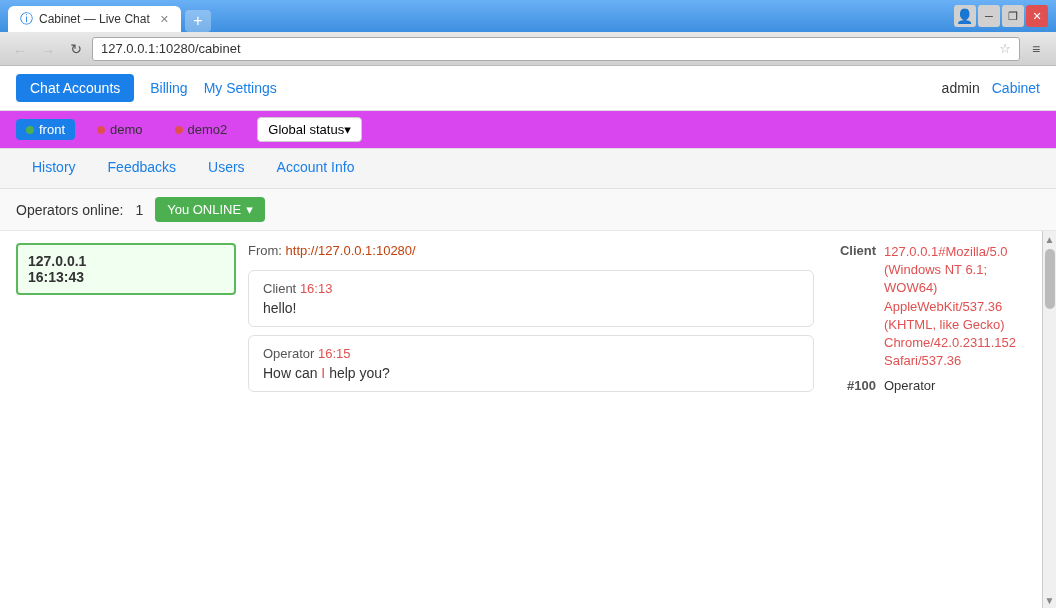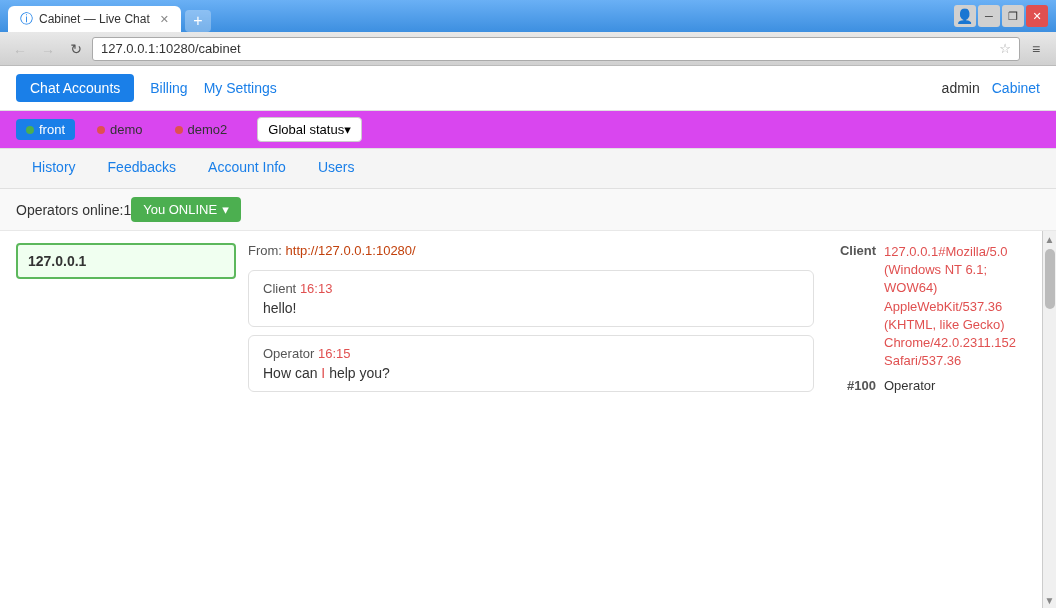--- a/index.html
+++ b/index.html
@@ -154,20 +154,21 @@
       margin: 4px 0 0 0;
       padding: 7px 14px;
     }
 
     .operators-bar {
       padding: 8px 16px;
       background: #f9f9f9;
       border-bottom: 1px solid #e8e8e8;
       display: flex;
       align-items: center;
+      gap: 12px;
       font-size: 14px;
       color: #333;
     }
     .online-btn {
       background: #4caf50;
       color: #fff;
       border: none;
       border-radius: 4px;
       padding: 5px 12px;
       cursor: pointer;
@@ -290,39 +291,40 @@
       </div>
       <div class="global-status-btn">
         <span>Global status</span>
         <span>▾</span>
       </div>
     </div>
 
     <div class="main-tabs-bar">
       <div class="main-tab">History</div>
       <div class="main-tab">Feedbacks</div>
+      <div class="main-tab">Users</div>
       <div class="main-tab">Account Info</div>
-      <div class="main-tab">Users</div>
     </div>
 
     <div class="operators-bar">
       <span>Operators online:</span>
       <span>1</span>
       <button class="online-btn">
         <span>You ONLINE</span>
         <span>▾</span>
       </button>
     </div>
 
     <div style="flex:1; display:flex; overflow:hidden;">
       <div class="content-area">
 
         <div class="chat-list">
           <div class="chat-item">
             <div class="chat-ip">127.0.0.1</div>
+            <div class="chat-time">16:13:43</div>
           </div>
         </div>
 
         <div class="chat-messages">
           <div class="from-line">
             <span>From:</span>
             <a class="from-link">http://127.0.0.1:10280/</a>
           </div>
           <div class="message-bubble">
             <div class="message-label">

